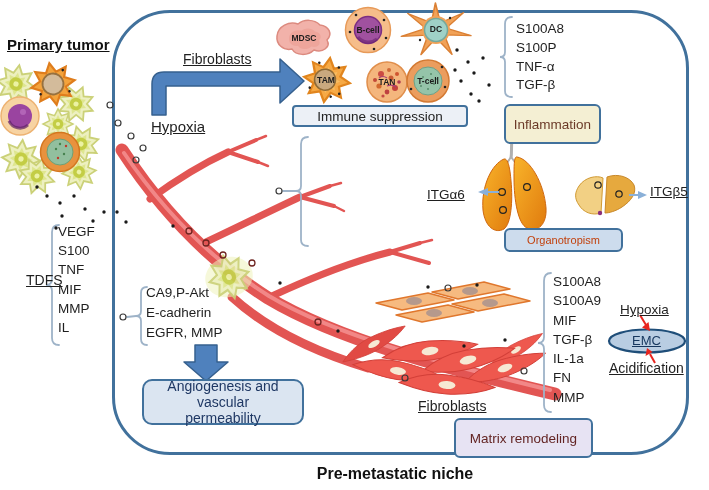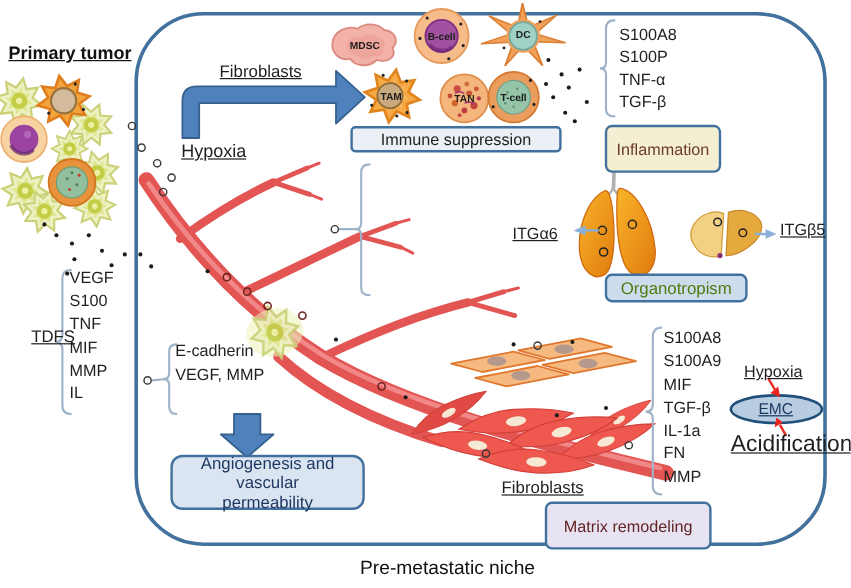--- a/index.html
+++ b/index.html
@@ -8,22 +8,22 @@
   .outline{position:absolute;left:112px;top:10px;width:577px;height:445px;
            border:3px solid #41719c;border-radius:58px;box-sizing:border-box;background:transparent;}
   svg.scene{position:absolute;left:0;top:0;}
   .lbl{position:absolute;white-space:nowrap;color:#1f1f1f;text-decoration:underline;}
   .b{font-weight:700;}
   .list{position:absolute;white-space:nowrap;}
   .box{position:absolute;border:2px solid #41719c;box-sizing:border-box;display:flex;
        align-items:center;justify-content:center;text-align:center;background:#ecf0f6;}
   .cell-lbl{position:absolute;transform:translate(-50%,-50%);font-size:8.5px;font-weight:700;
             color:#1c1c1c;white-space:nowrap;}
-  .title{position:absolute;left:300px;top:465px;width:190px;text-align:left;
-         font-size:16px;font-weight:400;color:#111;}
+  .title{position:absolute;left:300px;top:465px;width:190px;text-align:center;
+         font-size:16px;font-weight:700;color:#111;}
 </style>
 </head>
 <body>
 
 <div class="canvas">
 
   <div class="outline"></div>
 
   <svg class="scene" width="709" height="490" viewBox="0 0 709 490">
     <defs>
@@ -318,22 +318,23 @@
 
   <div class="list" style="left:516px;top:20px;line-height:18.8px;font-size:13.5px">
     <div>S100A8</div>
     <div>S100P</div>
     <div>TNF-α</div>
     <div>TGF-β</div>
   </div>
 
 
   <div class="list" style="left:146px;top:283px;line-height:20px;font-size:13.5px">
+    <div>CA9,P-Akt</div>
     <div>E-cadherin</div>
-    <div>VEGF, MMP</div>
+    <div>EGFR, MMP</div>
   </div>
 
   <div class="list" style="left:553px;top:272px;line-height:19.3px;font-size:13.5px">
     <div>S100A8</div>
     <div>S100A9</div>
     <div>MIF</div>
     <div>TGF-β</div>
     <div>IL-1a</div>
     <div>FN</div>
     <div>MMP</div>
@@ -341,25 +342,25 @@
 
   <div class="cell-lbl" style="left:304px;top:38px">MDSC</div>
   <div class="cell-lbl" style="left:368px;top:30px">B-cell</div>
   <div class="cell-lbl" style="left:436px;top:29px">DC</div>
   <div class="cell-lbl" style="left:326px;top:80px">TAM</div>
   <div class="cell-lbl" style="left:387px;top:82px">TAN</div>
   <div class="cell-lbl" style="left:428px;top:81px">T-cell</div>
 
   <div class="box" style="left:292px;top:105px;width:176px;height:22px;background:#ecf0f6;border-radius:4px;font-size:13.5px;color:#222">Immune suppression</div>
   <div class="box" style="left:504px;top:104px;width:97px;height:40px;background:#f4efd3;border-radius:6px;font-size:13.5px;color:#6b3a28">Inflammation</div>
-  <div class="box" style="left:504px;top:228px;width:119px;height:24px;background:#cddced;border-radius:6px;font-size:14px;color:#4d7c0f">Organotropism</div>
+  <div class="box" style="left:504px;top:228px;width:119px;height:24px;background:#cddced;border-radius:6px;font-size:11px;color:#c2410c">Organotropism</div>
   <div class="box" style="left:142px;top:379px;width:162px;height:46px;background:#dbe5f1;border-width:2.5px;border-radius:10px;font-size:14px;color:#1f3864;padding:2px 21px">Angiogenesis and vascular permeability</div>
   <div class="box" style="left:454px;top:418px;width:139px;height:40px;background:#e7e3f3;border-radius:6px;font-size:13.5px;color:#632423">Matrix remodeling</div>
 
   <div class="lbl" style="left:427px;top:187px;font-size:13.5px">ITGα6</div>
   <div class="lbl" style="left:650px;top:184px;font-size:13.5px">ITGβ5</div>
   <div class="lbl" style="left:418px;top:398px;font-size:14px">Fibroblasts</div>
   <div class="lbl" style="left:620px;top:302px;font-size:13.5px">Hypoxia</div>
-  <div class="lbl" style="left:609px;top:360px;font-size:19px">Acidification</div>
+  <div class="lbl" style="left:609px;top:360px;font-size:14px">Acidification</div>
   <div class="lbl" style="left:632px;top:333px;font-size:13px;color:#17375e">EMC</div>
 
   <div class="title">Pre-metastatic niche</div>
 </div>
 
 </body></html>

